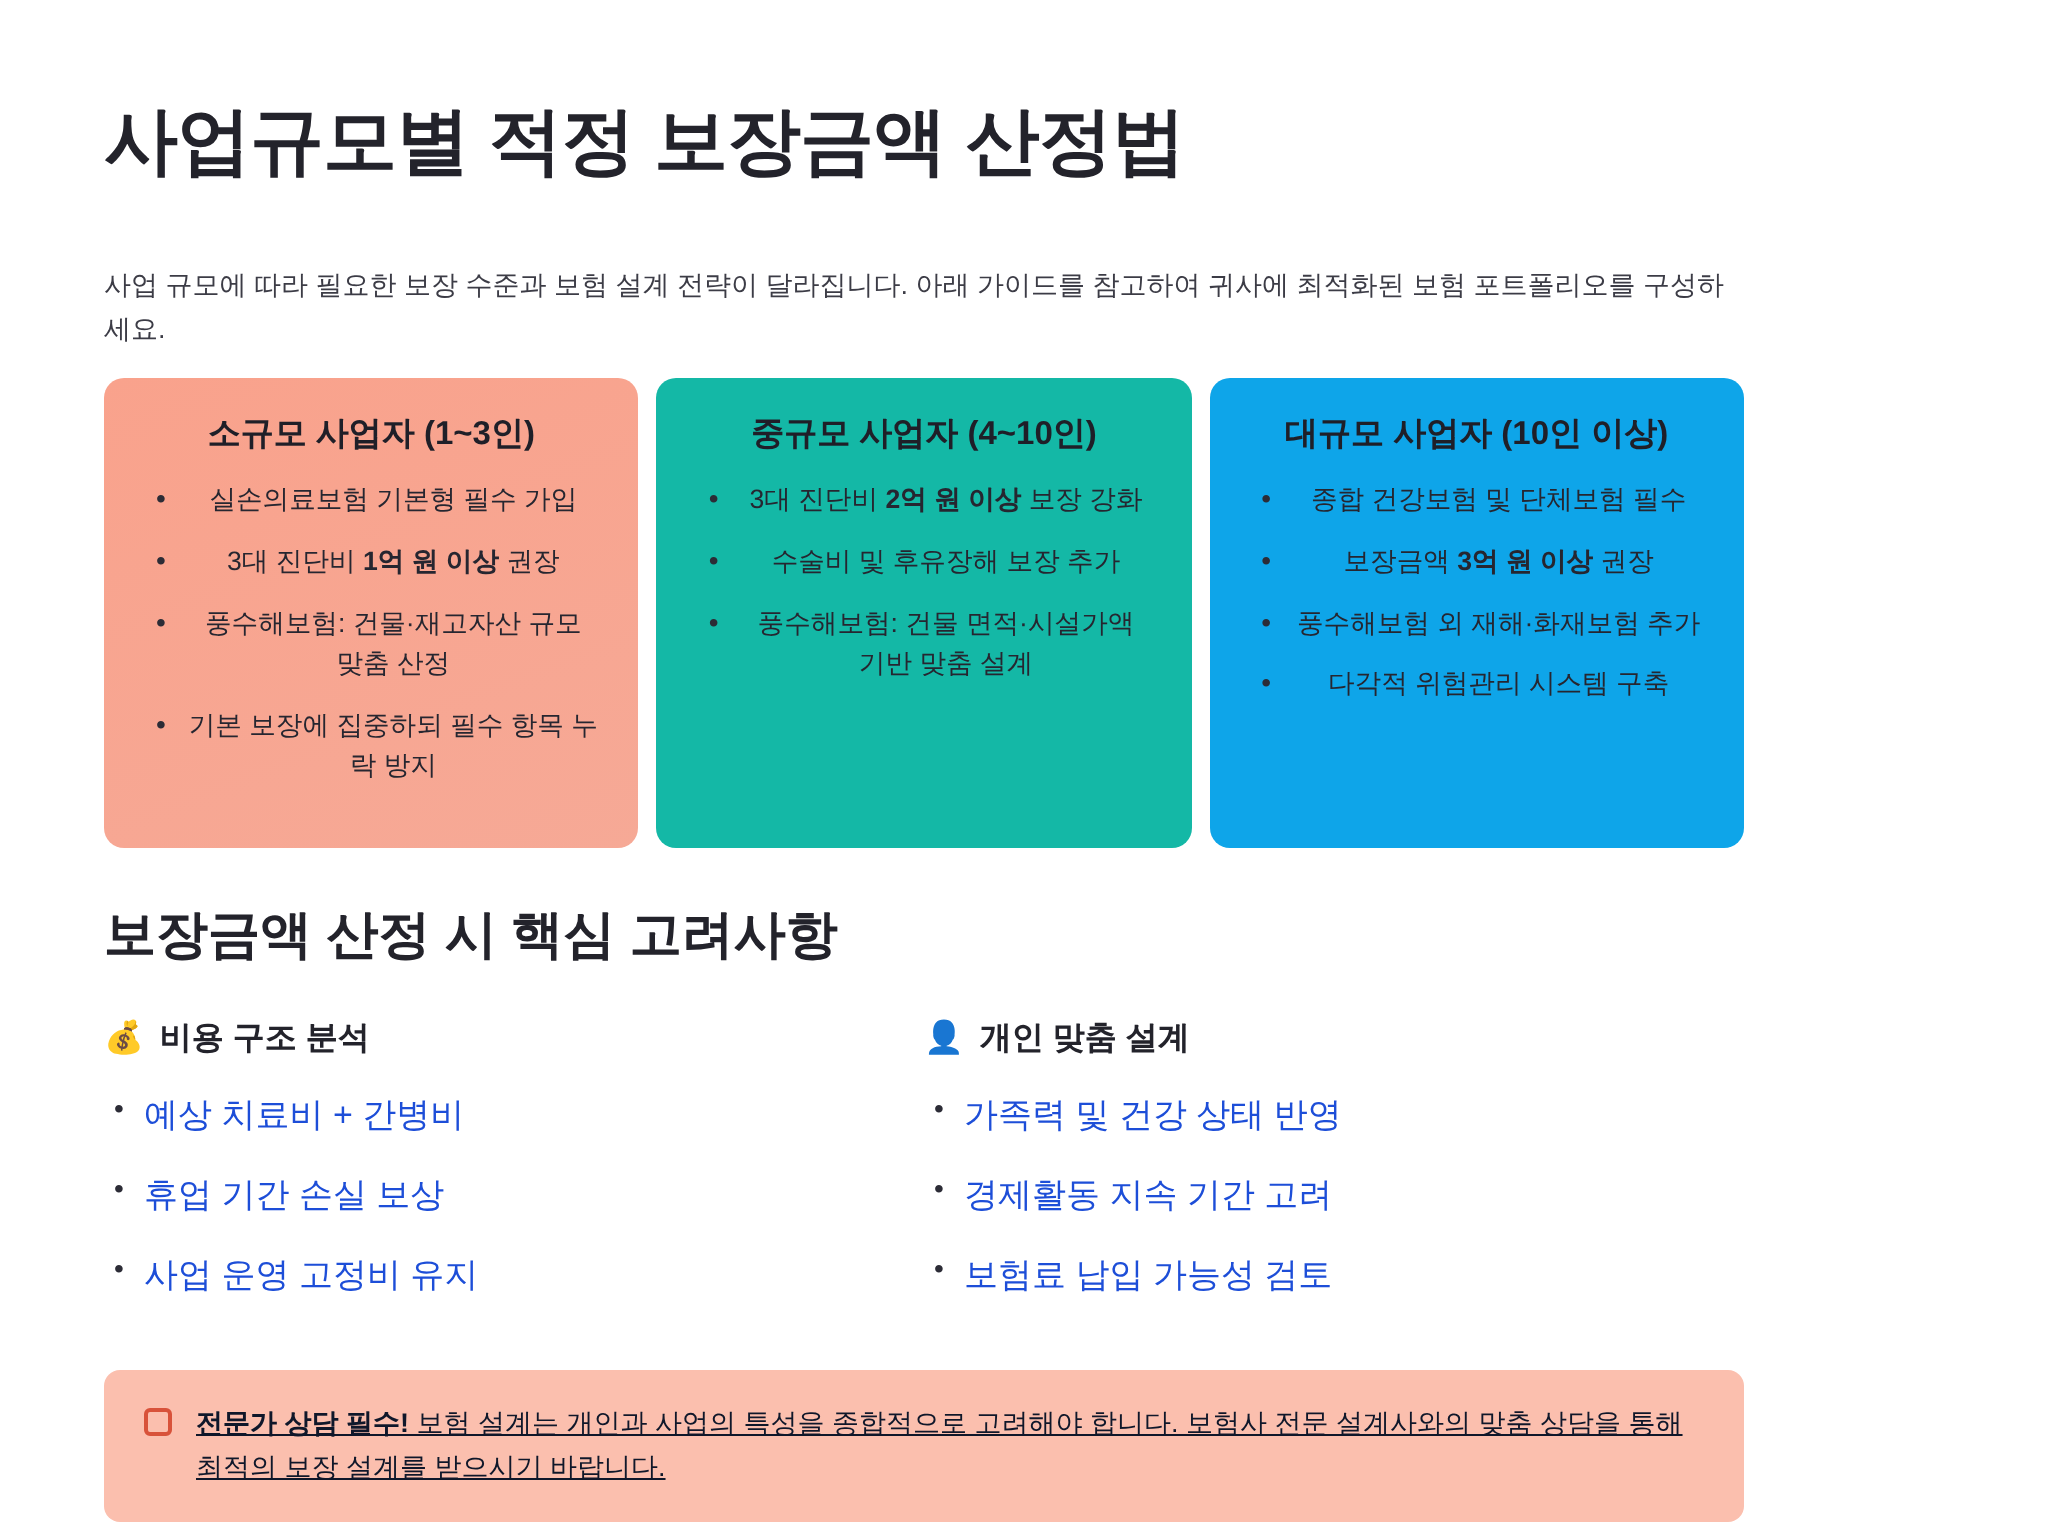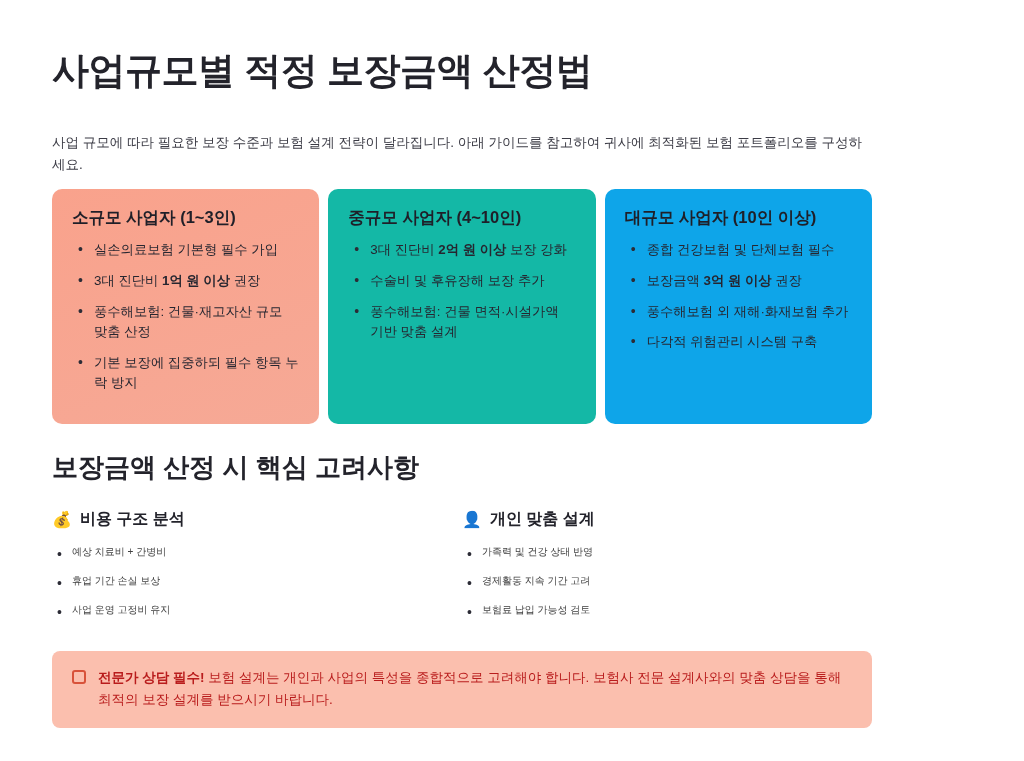--- a/index.html
+++ b/index.html
@@ -30,20 +30,21 @@
   .intro {
     margin-top: 38px;
     font-size: 13.5px;
     color: #3c3c46;
     line-height: 1.6;
   }
   .cards {
     display: flex;
     gap: 9px;
     margin-top: 8px;
+    text-align: center;
   }
   .card {
     flex: 1 1 0;
     border-radius: 10px;
     padding: 18px 20px 20px 20px;
     min-height: 227px;
   }
   .card-1 { background: linear-gradient(160deg,#f9a28c 0%, #f6a996 100%); }
   .card-2 { background: #14b8a6; }
   .card-3 { background: #0ea5e9; }
@@ -98,24 +99,24 @@
     gap: 8px;
   }
   .emoji { font-size: 16px; line-height: 1; }
   .consider-col ul {
     margin: 0;
     padding-left: 20px;
     list-style: none;
   }
   .consider-col ul li {
     position: relative;
-    font-size: 10px;
+    font-size: 17px;
     line-height: 1.6;
     margin-bottom: 13px;
-    color: #404040;
+    color: #1d4ed8;
   }
   .consider-col ul li::before {
     content: "\2022";
     position: absolute;
     left: -15px;
     top: -1px;
     color: #2c2c36;
     font-size: 14px;
   }
 
@@ -132,21 +133,22 @@
     width: 14px;
     height: 14px;
     border: 2px solid #d8523a;
     border-radius: 3px;
     flex: 0 0 auto;
     margin-top: 3px;
   }
   .notice-text {
     font-size: 13.5px;
     line-height: 1.65;
-    color: #b91c1c;
+    color: #0f172a;
+    text-decoration: underline;
   }
   .notice-text b { font-weight: bold; }
 </style>
 </head>
 <body>
 
 <div class="page">
 
   <h1 class="title">사업규모별 적정 보장금액 산정법</h1>
 

